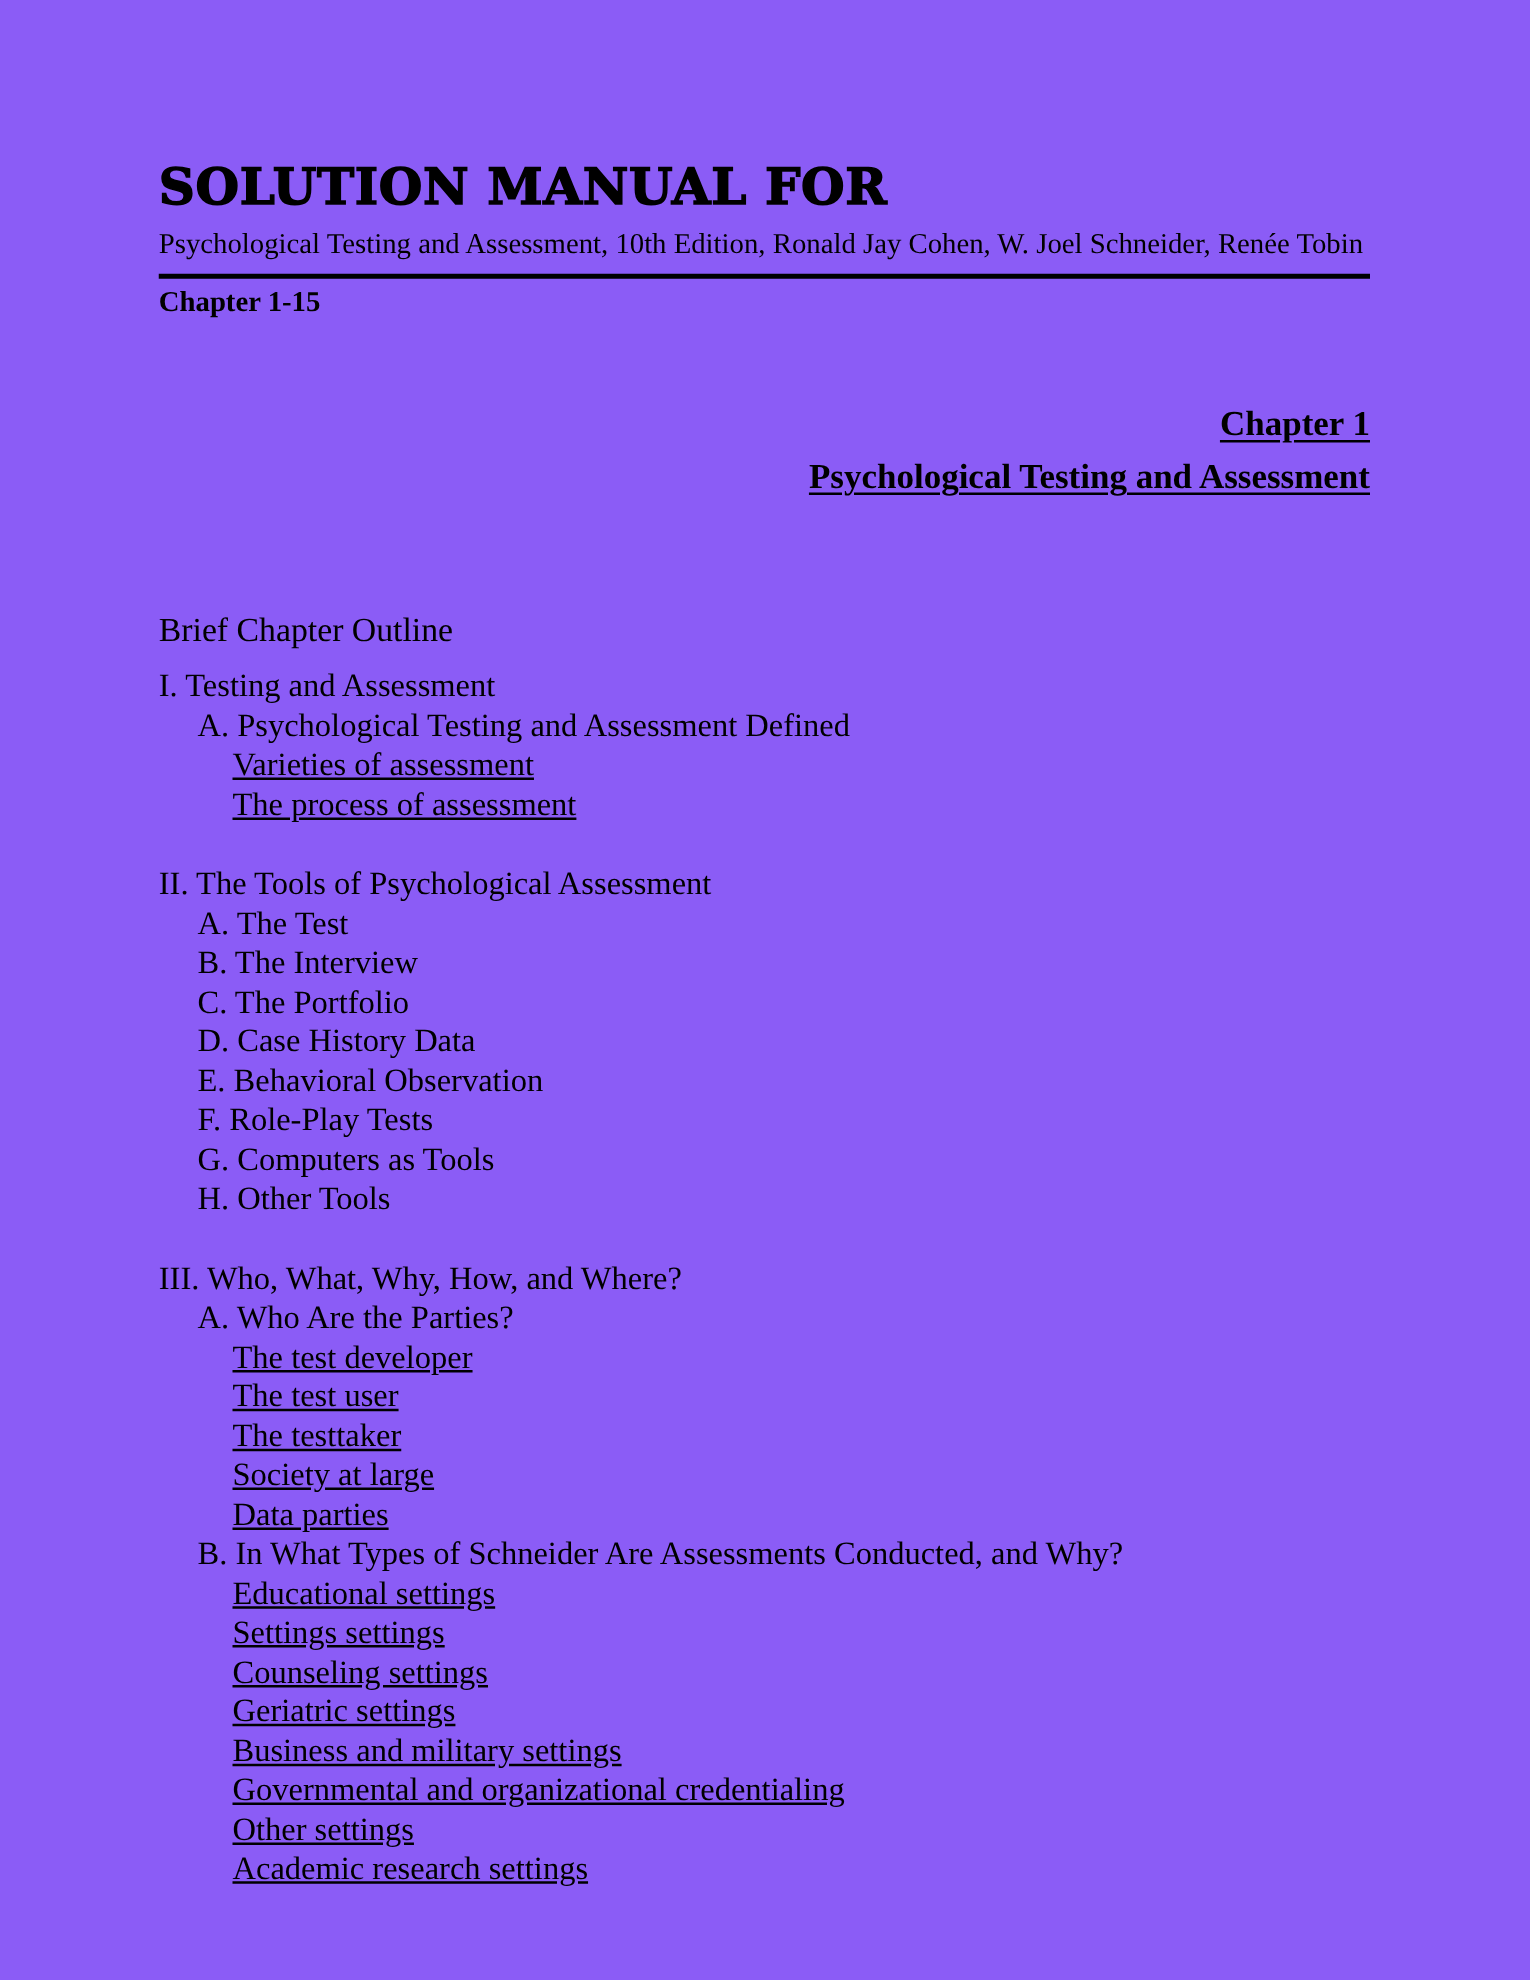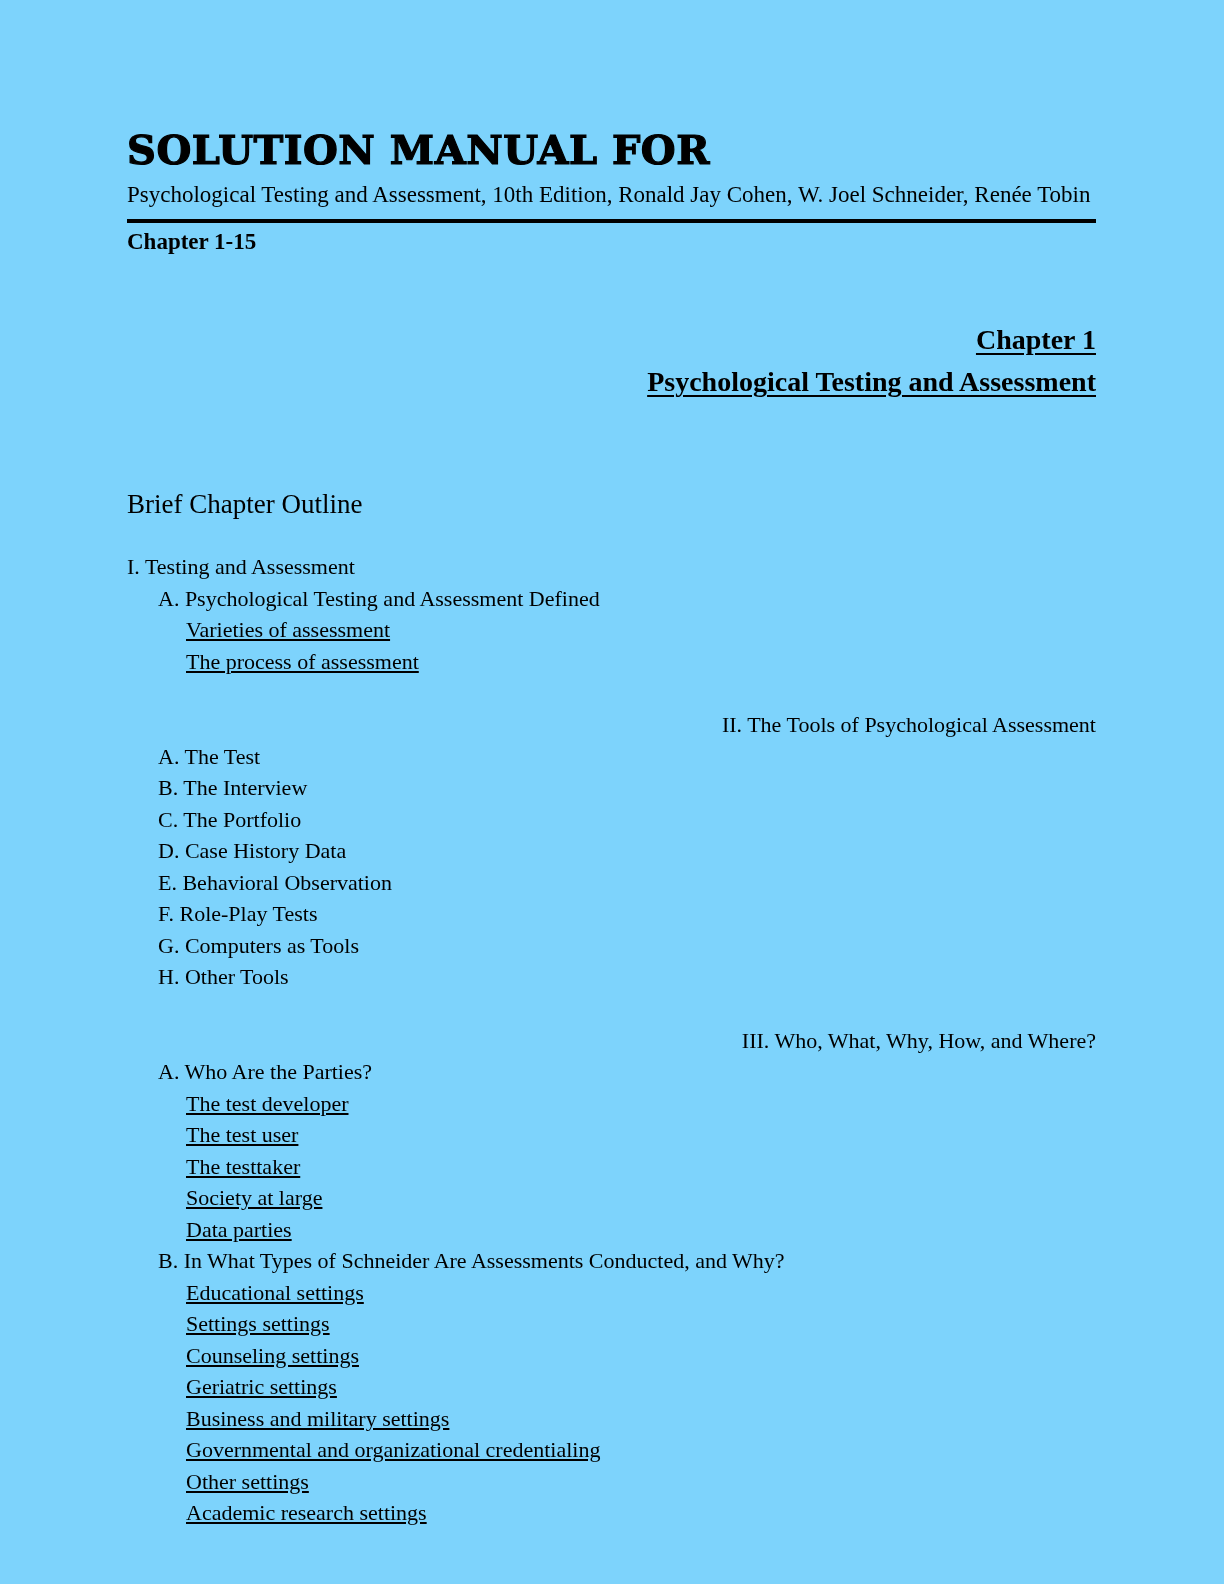--- a/index.html
+++ b/index.html
@@ -4,21 +4,21 @@
 <style>
   html, body {
     margin: 0;
     padding: 0;
     background: #ffffff;
   }
   .page {
     position: relative;
     width: 1224px;
     height: 1584px;
-    background: #7dd3fc;
+    background: #8b5cf6;
     box-sizing: border-box;
     padding: 128px 128px 0 127px;
     font-family: "Liberation Serif", serif;
     color: #000000;
     overflow: hidden;
   }
   .manual-title {
     font-family: "DejaVu Serif", serif;
     font-weight: bold;
     font-size: 40px;
@@ -57,31 +57,31 @@
     text-underline-offset: 4px;
     line-height: 42px;
   }
   .outline-heading {
     font-size: 27px;
     font-weight: normal;
     margin: 84px 0 0 0;
     line-height: 34px;
   }
   .outline-list {
-    margin-top: 30px;
-    font-size: 22px;
+    margin-top: 12px;
+    font-size: 26px;
   }
   .outline-line {
     line-height: 31.5px;
     white-space: pre;
   }
   .outline-line.level-0 { margin-left: 0; }
   .outline-line.level-1 { margin-left: 31px; }
   .outline-line.level-2 { margin-left: 59px; text-decoration: underline; }
-  .outline-line.gap { margin-top: 32px; text-align: right; }
+  .outline-line.gap { margin-top: 32px; }
 </style>
 </head>
 <body>
 
 <div class="page">
 
   <div class="manual-title">SOLUTION MANUAL FOR</div>
 
   <div class="manual-subtitle">Psychological Testing and Assessment, 10th Edition, Ronald Jay Cohen, W. Joel Schneider, Renée Tobin</div>
 

